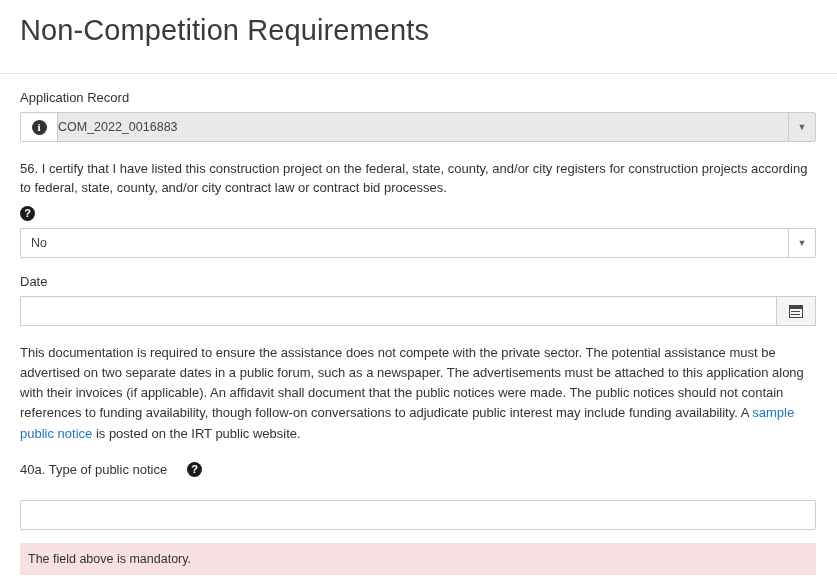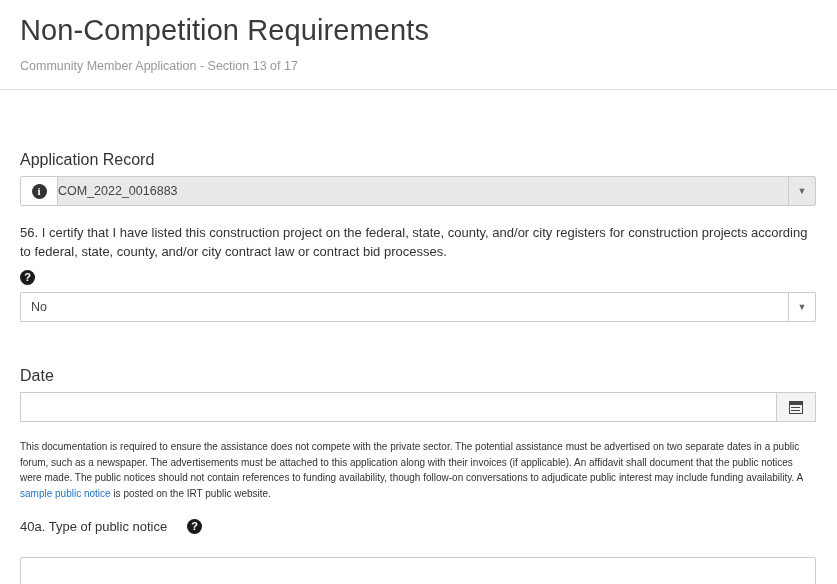--- a/index.html
+++ b/index.html
@@ -35,24 +35,23 @@
   }
   .page-subtitle {
     font-size: 12.5px;
     color: #999999;
     margin: 0 0 2px 0;
   }
   .content {
     padding: 16px 20px 0 20px;
   }
   .field-label {
-    font-size: 16px;
+    font-size: 13px;
     color: #333333;
     margin-bottom: 7px;
-    margin-top: 45px;
   }
   .record-row {
     display: flex;
     align-items: stretch;
     width: 796px;
     height: 30px;
     border: 1px solid #cccccc;
     background: #e9e9e9;
     border-radius: 2px;
     box-sizing: border-box;
@@ -178,21 +177,21 @@
   }
   .cal-icon::before {
     content: "";
     position: absolute;
     left: 1px; top: 2px;
     width: 9px; height: 1.5px;
     background: #444444;
     box-shadow: 0 3px 0 #444444;
   }
   .paragraph {
-    font-size: 10px;
+    font-size: 13px;
     line-height: 1.55;
     color: #333333;
     width: 796px;
     margin-bottom: 18px;
     margin-top: 9px;
   }
   .link {
     color: #1f73c4;
     text-decoration: none;
   }
@@ -214,21 +213,20 @@
     margin-top: 13px;
   }
 </style>
 </head>
 <body>
 
 <div class="page">
 
   <div class="header">
     <h1 class="page-title">Non-Competition Requirements</h1>
-    <div class="page-subtitle">Community Member Application - Section 13 of 17</div>
   </div>
 
   <div class="content">
 
     <div class="field-label">Application Record</div>
 
     <div class="record-row">
       <div class="record-icon">
         <span class="info-glyph">i</span>
       </div>

